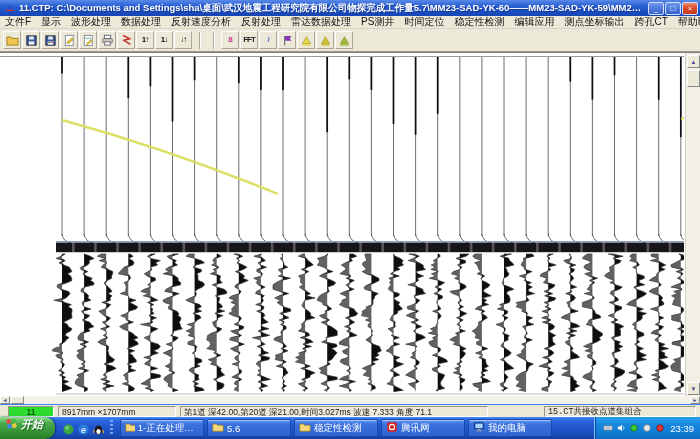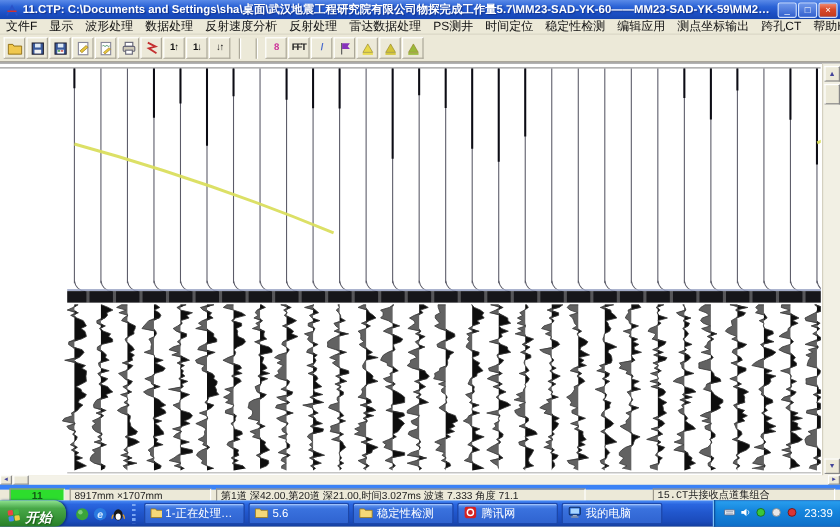--- a/index.html
+++ b/index.html
@@ -54,34 +54,34 @@
   .hbtn { position:absolute; top:0; width:10px; height:8px; background:#ece9d8;
     border:1px solid; border-color:#fff #888 #888 #fff; font-size:5px; color:#44449a;
     text-align:center; line-height:7px; }
   .hbtn.left { left:0; } .hbtn.right { right:0; }
   .hthumb { position:absolute; left:11px; top:0; width:13px; height:8px; background:#ece9d8;
     border:1px solid; border-color:#fff #888 #888 #fff; }
 
   
   #statusbar { position:absolute; left:0; top:404px; width:700px; height:13px; background:#ece9d8;
     display:flex; align-items:center; font-size:8.5px; color:#222; padding:0 4px 0 8px; gap:4px;
-    border-top:4px solid #3b82f6; }
+    border-top:1px solid #3b82f6; }
   .sb { height:11px; line-height:10px; border:1px solid; border-color:#9a968a #fff #fff #9a968a;
     padding:0 3px; white-space:nowrap; overflow:hidden; }
   .sb.green { width:46px; background:#2ddd2d; color:#145a14; text-align:center; font-weight:bold; }
   .sb.size { width:118px; }
   .sb.info { width:308px; }
   .sb.fill { flex:1 1 auto; border-color:transparent; }
   .sb.mode { width:152px;font-family:Liberation Mono, monospace; }
 
   
   #taskbar { position:absolute; left:0; top:417px; width:700px; height:22px;
     background:linear-gradient(180deg,#4a8cf5 0%,#2a66e0 15%,#2157cd 45%,#1b4bbb 80%,#143e9e 100%);
     display:flex; align-items:center; }
-  #startbtn { height:22px; padding:0 12px 0 5px; display:flex; align-items:flex-end; gap:3px;
+  #startbtn { height:22px; padding:0 12px 0 5px; display:flex; align-items:flex-start; gap:3px;
     background:linear-gradient(180deg,#8fe28f 0%,#48a848 30%,#359235 70%,#267d26 100%);
     border-radius:0 10px 10px 0; box-shadow:1px 0 2px #0a2a6a; color:#fff; font-weight:bold;
     font-style:italic; font-size:11px; text-shadow:1px 1px 1px #1a5a1a; cursor:default; }
   #quicklaunch { display:flex; align-items:center; gap:2px; padding:0 4px 0 7px; }
   #quicklaunch .ql { width:13px; height:13px; }
   #quicklaunch .qdiv { width:3px; height:16px; margin-left:3px;
     background:repeating-linear-gradient(180deg,#7aa6f2 0 2px,transparent 2px 4px); }
   #tasks { display:flex; align-items:center; gap:3px; flex:1 1 auto; overflow:hidden; padding:0 3px; }
   .task { height:18px; flex:1 1 0; max-width:84px; min-width:40px; display:flex; align-items:center;
     gap:3px; padding:0 4px; border-radius:2px; border:1px solid #1d47a8;

